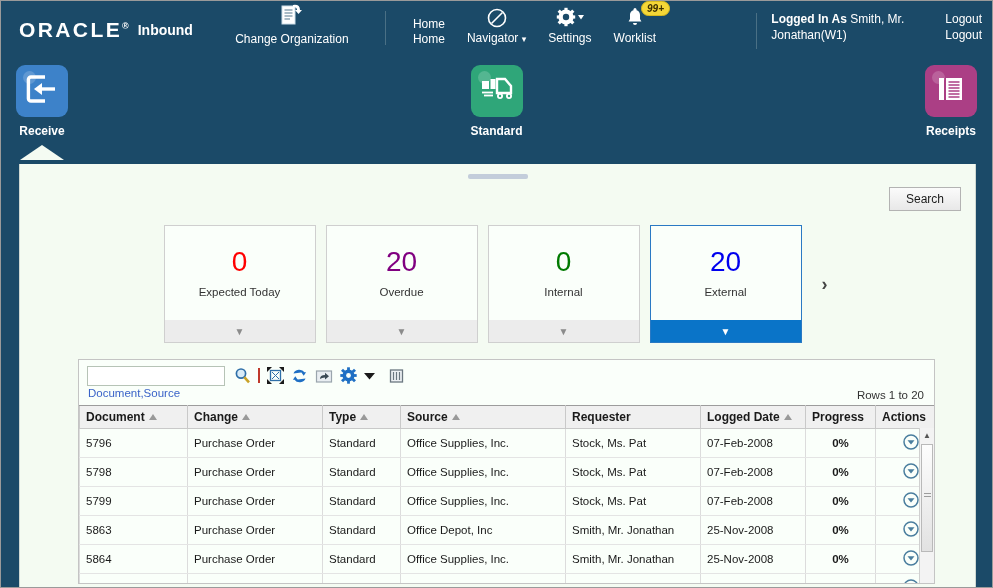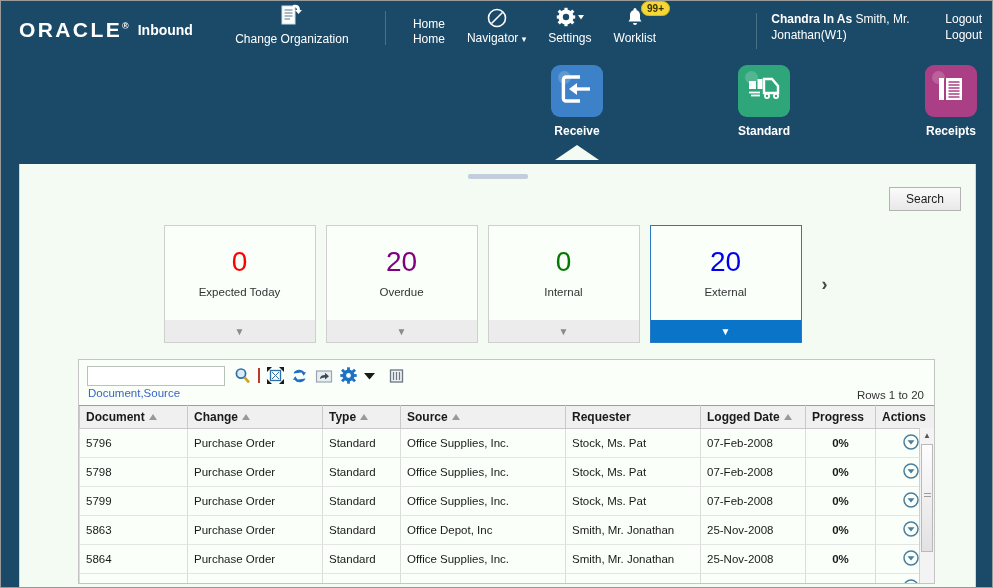--- a/index.html
+++ b/index.html
@@ -62,21 +62,21 @@
   }
 
   .gh-items {
     display:flex; align-items:flex-start; margin-top:6px;
   }
   .gh-item {
     text-align:center; color:#ffffff; font-size:12px;
     padding:0 11px; cursor:pointer; line-height:15px;
     min-width:52px;
   }
-  .gh-item .ico { display:block; height:24px; }
+  .gh-item .ico { display:block; height:24px;font-style:italic; }
   .gh-item .l1 { display:block; }
   .gh-item .l2 { display:block; }
   .caret-sm { font-size:9px; }
 
   .gh-right {
     position:absolute; right:10px; top:10px;
     display:flex; align-items:flex-start;
   }
   .login-block {
     color:#ffffff; font-size:12px; line-height:16px; text-align:left;
@@ -95,21 +95,21 @@
     position:absolute; right:-14px; top:-6px;
     background:#f5d737; color:#3d3000;
     font-size:10px; font-weight:bold;
     border-radius:9px; padding:1px 5px;
     border:1px solid #d9bb1c;
     line-height:11px;
   }
 
   
   .tiles {
-    display:flex; justify-content:flex-end; align-items:flex-start;
+    display:flex; justify-content:space-between; align-items:flex-start;
     gap:105px; margin-top:4px;
   }
   .tile { text-align:center; width:82px; cursor:pointer; position:relative; }
   .tile .sq {
     width:52px; height:52px; border-radius:9px;
     margin:0 auto; position:relative;
     display:flex; align-items:center; justify-content:center;
   }
   .tile .sq::after{
     content:""; position:absolute; left:7px; top:6px;
@@ -362,21 +362,21 @@
             <span class="badge99">99+</span>
           </span>
           <span class="l1">Worklist</span>
         </div>
 
       </div>
 
       <div class="gh-right">
         <div class="vdiv"></div>
         <div class="login-block">
-          <b>Chandra In As</b>
+          <b>Logged In As</b>
           <span>Smith, Mr. Jonathan(W1)</span>
         </div>
         <div class="logout-block">
           <div>Logout</div>
           <div>Logout</div>
         </div>
       </div>
 
     </div>
 

